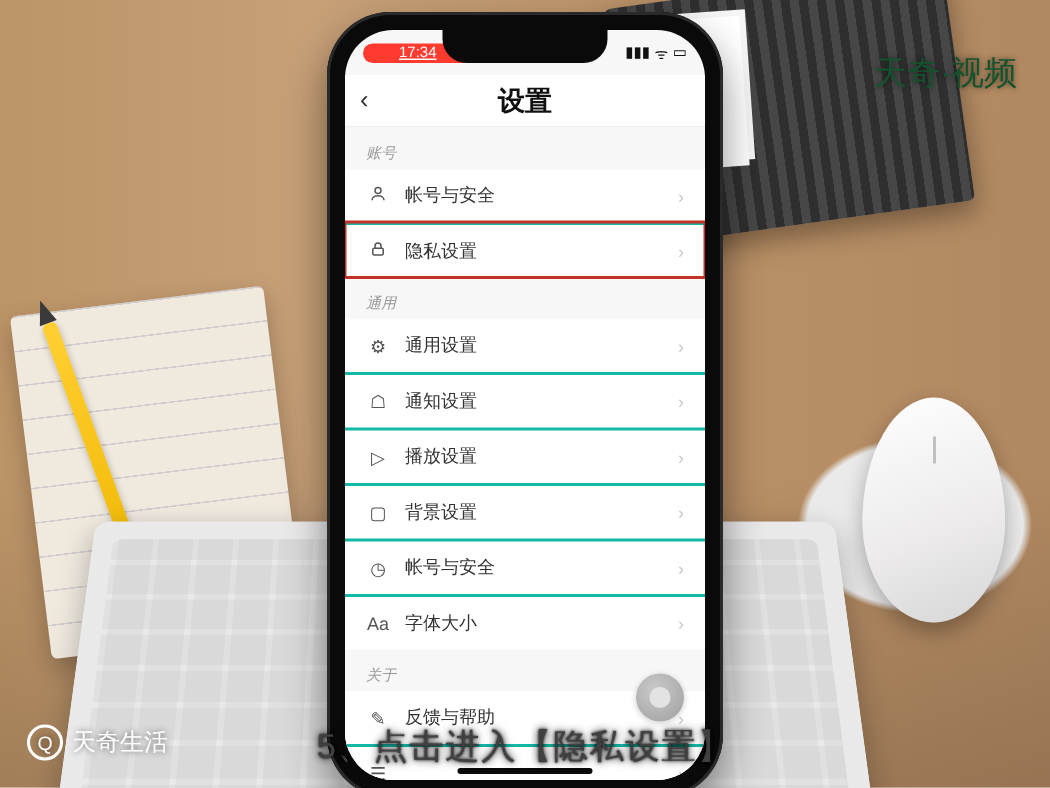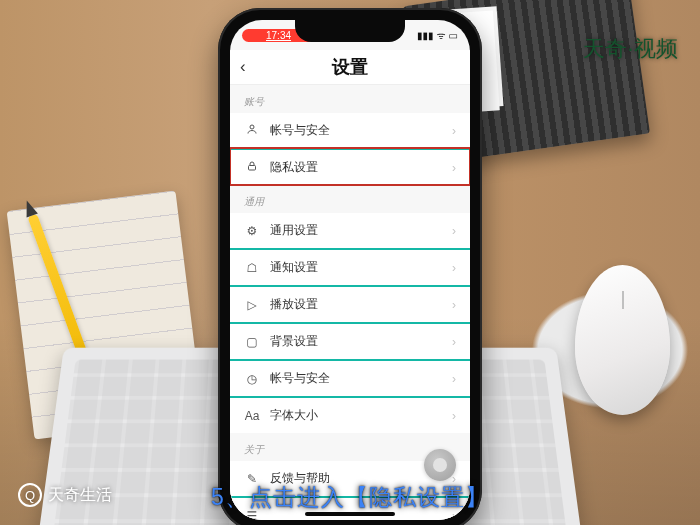--- a/index.html
+++ b/index.html
@@ -83,21 +83,21 @@
   }
   .basket::after{
     content:"";position:absolute;left:18px;top:14px;width:70px;height:100px;background:#fff;
     transform:rotate(4deg); box-shadow:4px -4px 0 #f5f5f5;
   }
   
   .wm-tr{position:absolute; top:22px; right:22px; color:#14532d; font-size:22px; text-shadow:0 0 4px rgba(0,0,0,0.6);margin-top:12px;}
   .wm-bl{position:absolute; bottom:18px; left:18px; color:#fff; font-size:16px; display:flex; align-items:center; gap:6px; text-shadow:0 0 4px rgba(0,0,0,0.6);}
   .wm-bl .q{width:20px;height:20px;border:2px solid #fff;border-radius:50%;display:flex;align-items:center;justify-content:center;font-size:13px;}
   .caption{position:absolute; bottom:12px; left:50%; transform:translateX(-50%);
-    color:#3b82f6; font-size:23px; letter-spacing:1px;
+    color:#404040; font-size:23px; letter-spacing:1px;
     text-shadow:0 0 2px #000, 0 0 6px #000;}
   
   .phone{
     position:absolute; left:50%; top:8px; transform:translateX(-50%);
     width:240px; height:500px;
     background:#0a0a0a;
     border-radius:42px;
     padding:12px;
     box-shadow:0 14px 28px rgba(0,0,0,0.45), inset 0 0 0 2px #2a2a2a;
   }

